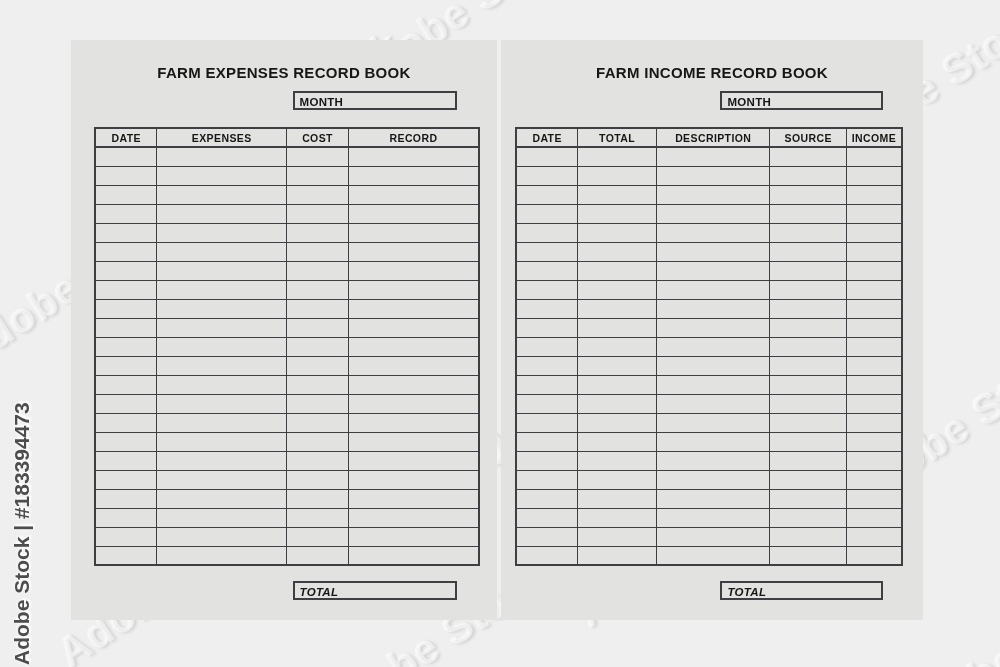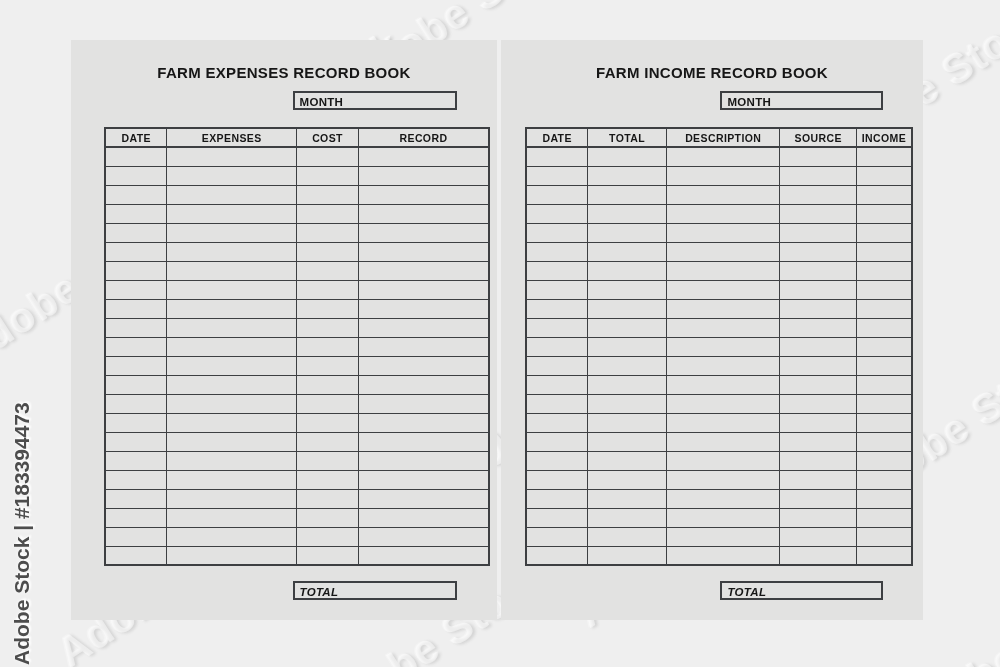--- a/index.html
+++ b/index.html
@@ -84,21 +84,20 @@
 
   .table-wrap{position:absolute;top:87px;}
   .page--expenses .table-wrap{left:23px;right:17px;}
   .page--income  .table-wrap{left:14px;right:20px;}
 
   table.record-table{
     width:100%;
     border-collapse:collapse;
     table-layout:fixed;
     border:2px solid var(--line);
-    margin-left:10px;
   }
   .record-table th,.record-table td{
     border:1px solid var(--line);
     height:19px;
     padding:0;
     overflow:hidden;
   }
   .record-table th{
     border-bottom-width:2px;
     font-size:10.5px;

